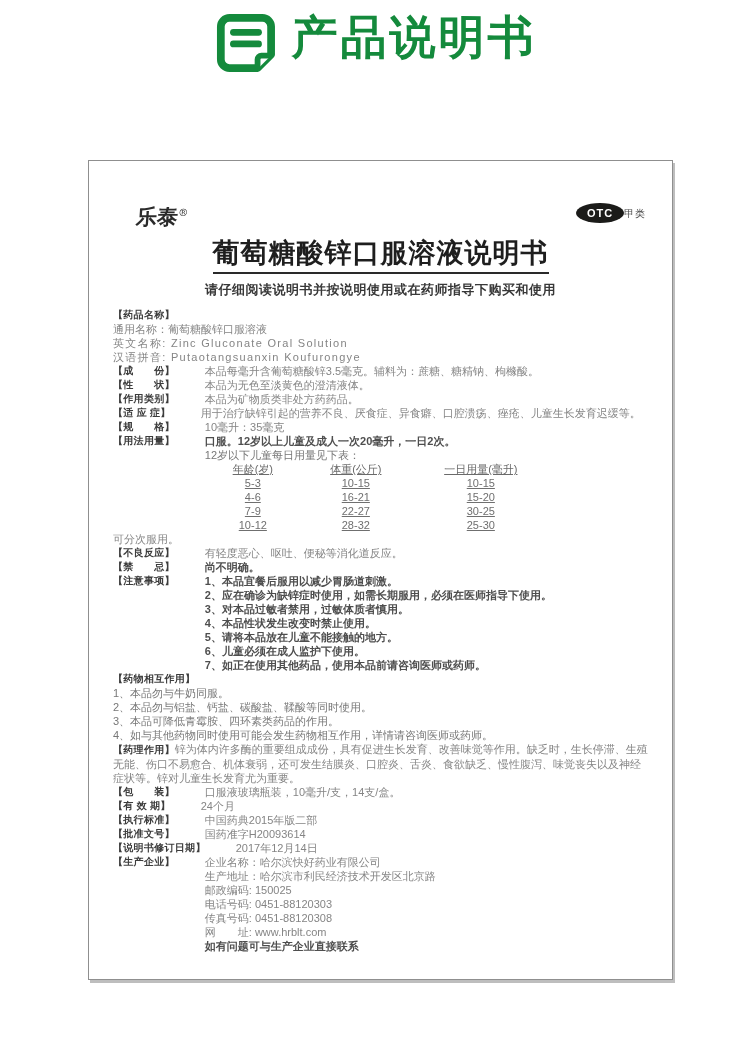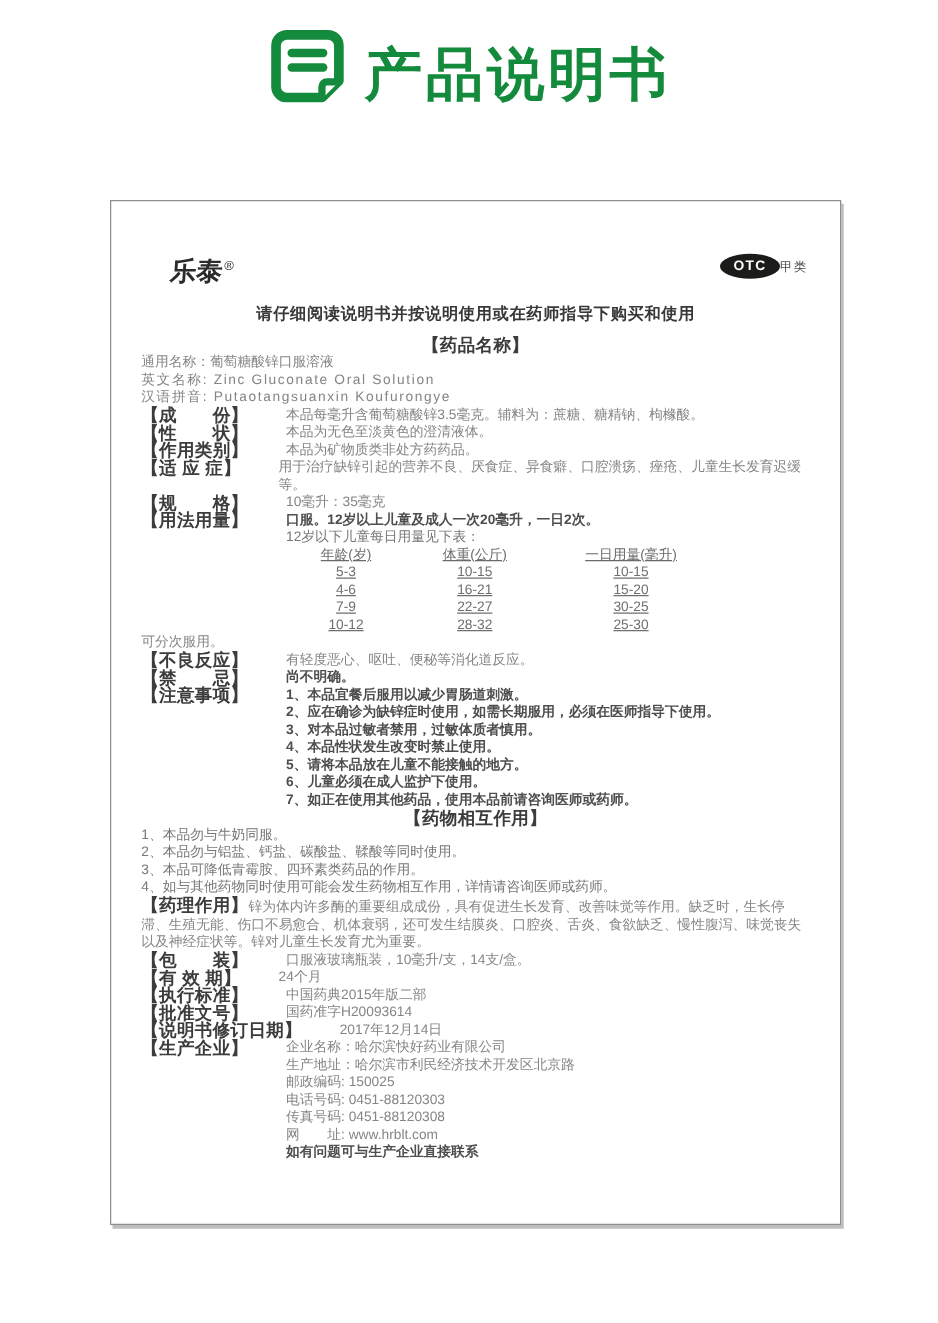--- a/index.html
+++ b/index.html
@@ -3,22 +3,22 @@
 <meta charset="utf-8">
 <style>
   html,body{margin:0;padding:0;}
   body{
     width:750px;height:1058px;background:#ffffff;position:relative;
     font-family:"Liberation Sans","DejaVu Sans",sans-serif;
     -webkit-font-smoothing:antialiased;
   }
   
   .hdr{
-    display:flex;align-items:flex-end;justify-content:center;
-    gap:16px;padding-top:24px;
+    display:flex;align-items:flex-start;justify-content:center;
+    gap:16px;padding-top:14px;
   }
   .hdr-icon{width:62px;height:58px;display:inline-block;}
   .hdr-title{
     margin:0;font-size:46px;font-weight:800;letter-spacing:3px;
     color:#148a3c;line-height:1;
   }
   
   .leaflet{
     position:absolute;left:88px;top:160px;width:585px;height:820px;
     box-sizing:border-box;background:#fff;
@@ -50,21 +50,21 @@
   }
   .doc-subtitle{
     margin:7px 0 0 0;text-align:center;font-size:13px;font-weight:bold;
     color:#383838;letter-spacing:.5px;
   }
   
   .content{margin-top:9px;font-size:11px;line-height:14px;color:#858585;}
   .sec{display:flex;align-items:flex-start;gap:30px;}
   .lbl{
     font-weight:bold;color:#3c3c3c;white-space:pre;flex:0 0 auto;
-    font-size:14px;letter-spacing:.3px;text-align:center;
+    font-size:10px;letter-spacing:.3px;
   }
   .val{flex:1;min-width:0;}
   .plain{margin:0;}
   .dark{color:#4e4e4e;font-weight:bold;}
   .mid{color:#777777;}
   .latin{letter-spacing:1.3px;}
   .para{margin:0;}
   .para .lbl{display:inline;}
   
   .dose-table{display:block;}
@@ -93,20 +93,23 @@
   <section class="leaflet">
 
     <div class="top-row">
       <div class="brand"><span>乐泰</span><sup>®</sup></div>
       <div class="otc">
         <span class="otc-oval">OTC</span>
         <span class="otc-class">甲类</span>
       </div>
     </div>
 
+    <div class="title-wrap">
+      <h2 class="doc-title">葡萄糖酸锌口服溶液说明书</h2>
+    </div>
     <p class="doc-subtitle">请仔细阅读说明书并按说明使用或在药师指导下购买和使用</p>
 
     <div class="content">
 
       <div class="plain lbl">【药品名称】</div>
       <div class="plain">通用名称：葡萄糖酸锌口服溶液</div>
       <div class="plain latin">英文名称: Zinc Gluconate Oral Solution</div>
       <div class="plain latin">汉语拼音: Putaotangsuanxin Koufurongye</div>
 
       <div class="sec">

